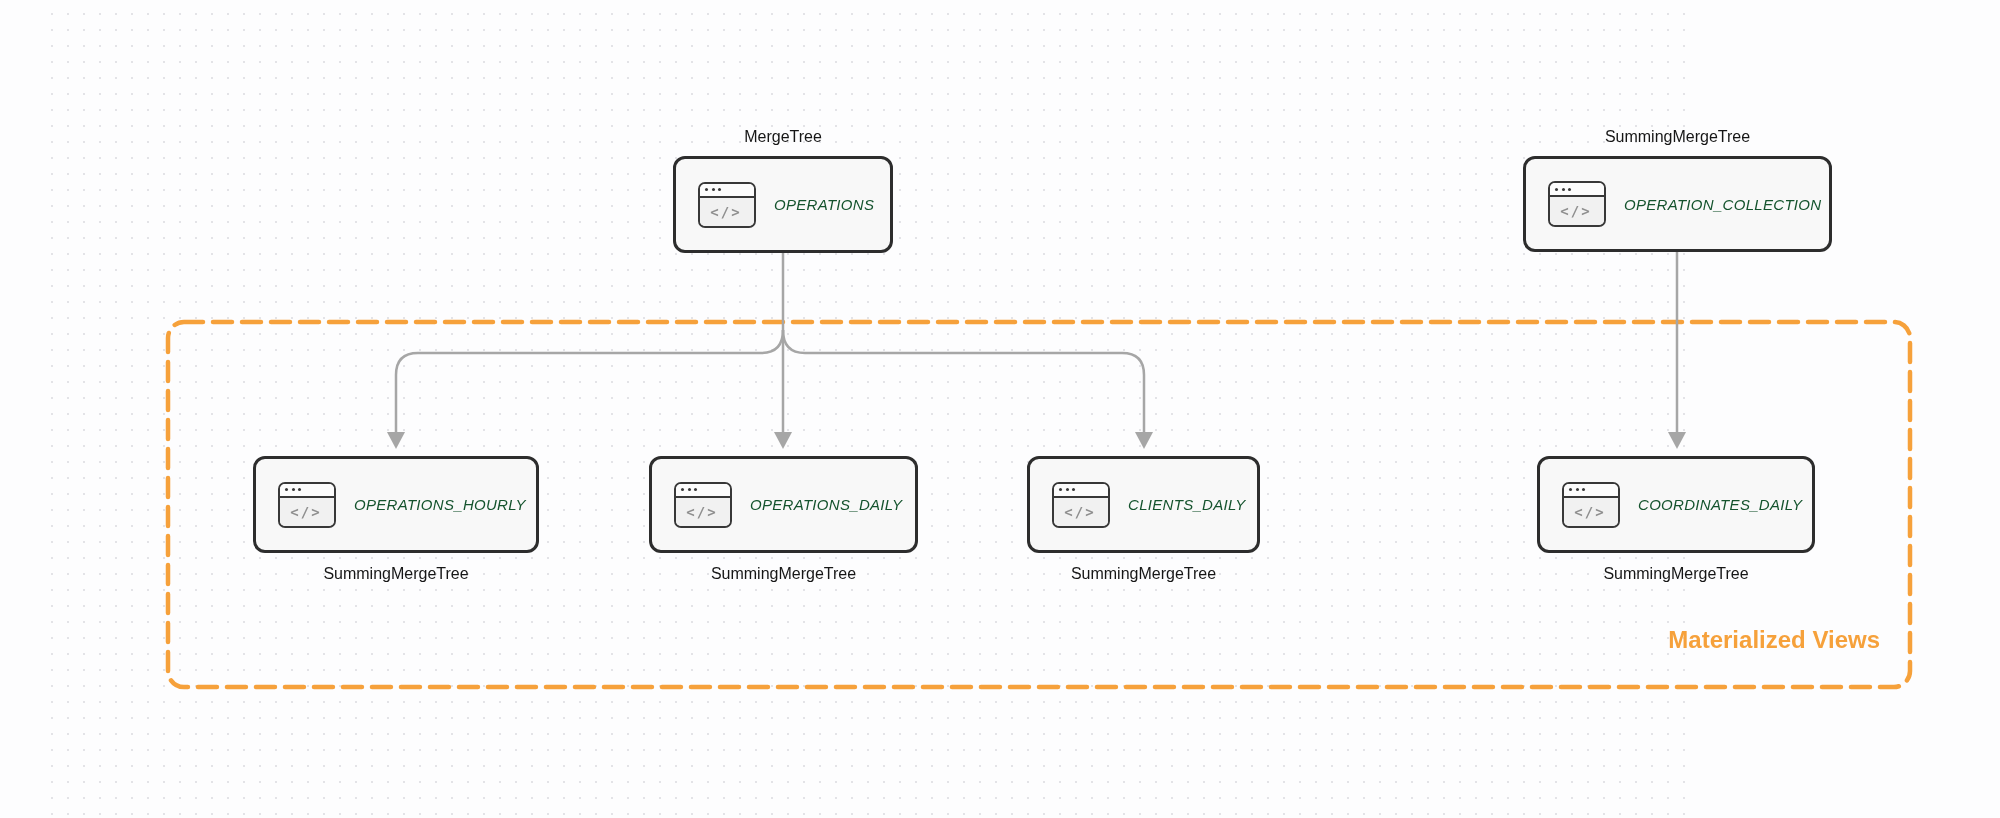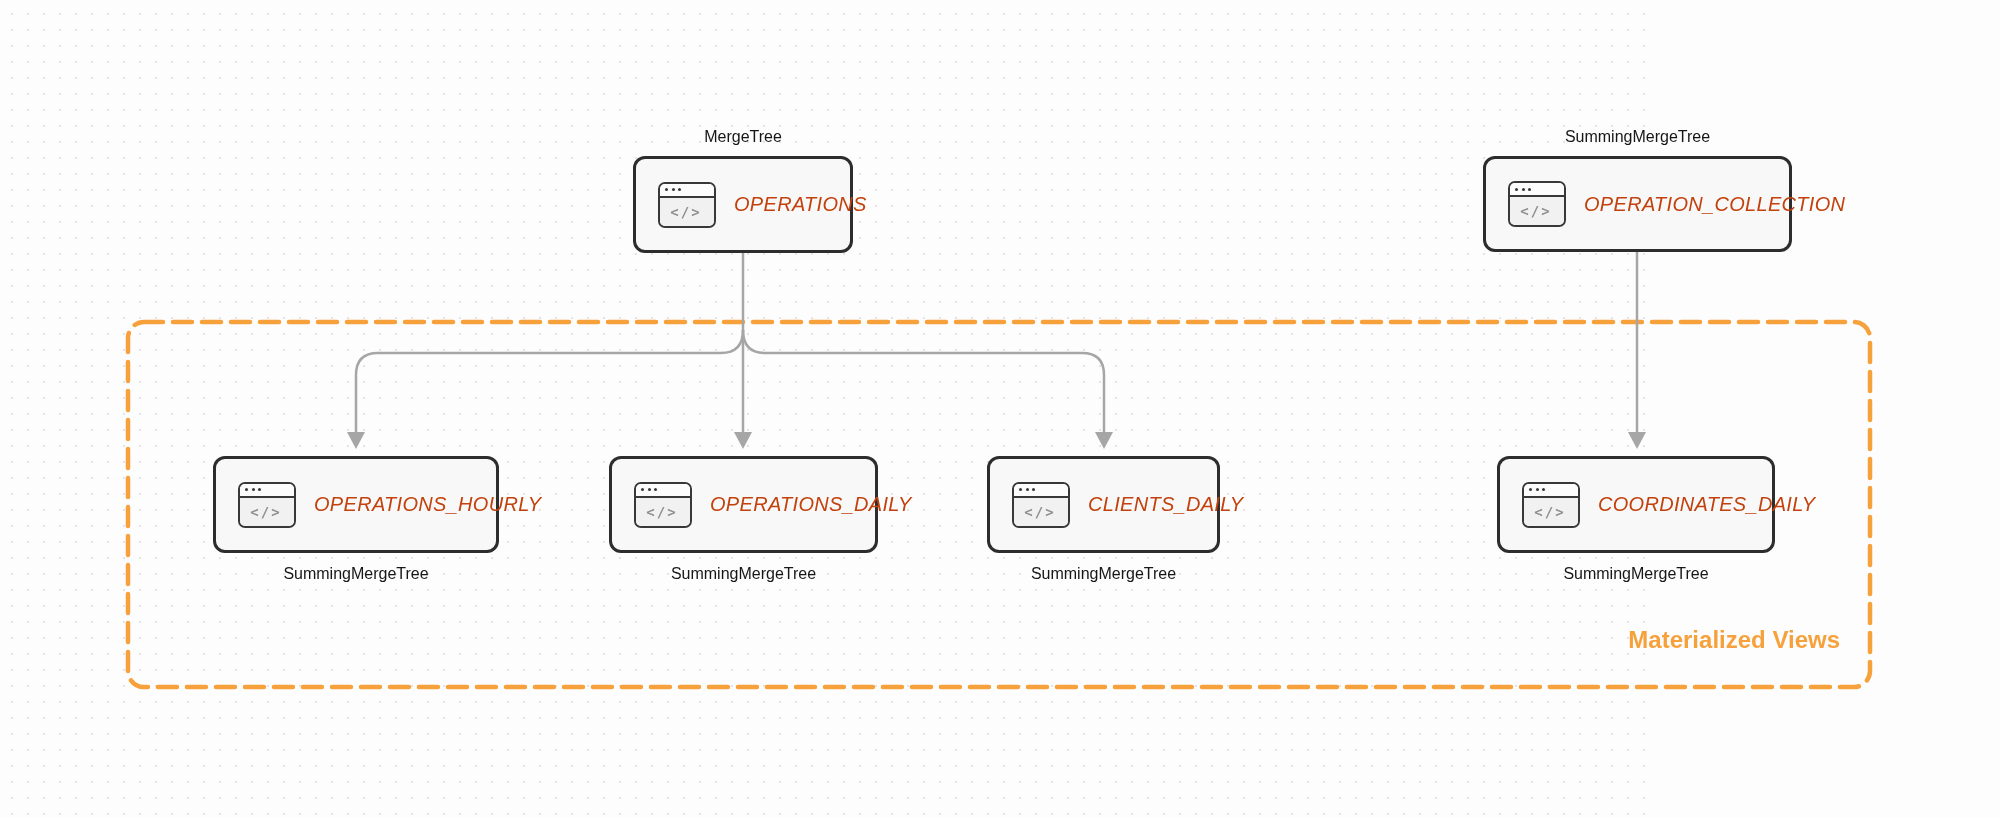--- a/index.html
+++ b/index.html
@@ -6,39 +6,40 @@
   body {
     width: 2000px; height: 818px; overflow: hidden;
     font-family: "Liberation Sans", sans-serif;
     background: #fdfdfe;
   }
   .canvas {
     position: relative; width: 1648px; height: 818px;
     background-image: radial-gradient(circle, #e3e3e7 1.1px, rgba(0,0,0,0) 1.4px);
     background-size: 16px 16px;
     background-position: 4px 6px;
+    margin-left: 40px;
   }
   .edges-layer { position: absolute; left: 0; top: 0; }
   .group-rect {
     fill: none; stroke: #F6A13B; stroke-width: 4.5;
     stroke-dasharray: 19 10; stroke-linecap: round;
   }
   .edge { fill: none; stroke: #A6A6A6; stroke-width: 2.5; }
   .arrowhead { fill: #A6A6A6; stroke: none; }
 
   .node { position: absolute; }
   .node-box {
     position: relative; width: 100%; height: 100%; box-sizing: border-box;
     background: #F8F8F8; border: 3px solid #2D2D2D; border-radius: 12px;
     display: flex; align-items: center; gap: 18px;
     padding: 0 8px 0 22px;
   }
   .node-title {
-    font-style: italic; font-weight: 500; font-size: 20px;
-    letter-spacing: 0.3px; color: #c2410c; white-space: nowrap;
+    font-style: italic; font-weight: 500; font-size: 15px;
+    letter-spacing: 0.3px; color: #14532d; white-space: nowrap;
   }
   .engine-label {
     position: absolute; left: 0; width: 100%; text-align: center;
     font-size: 16px; color: #161616; line-height: 20px; white-space: nowrap;
   }
   .engine-above { bottom: calc(100% + 9px); }
   .engine-below { top: calc(100% + 11px); }
 
   .code-window-icon {
     flex: 0 0 auto; width: 58px; height: 46px; box-sizing: border-box;

